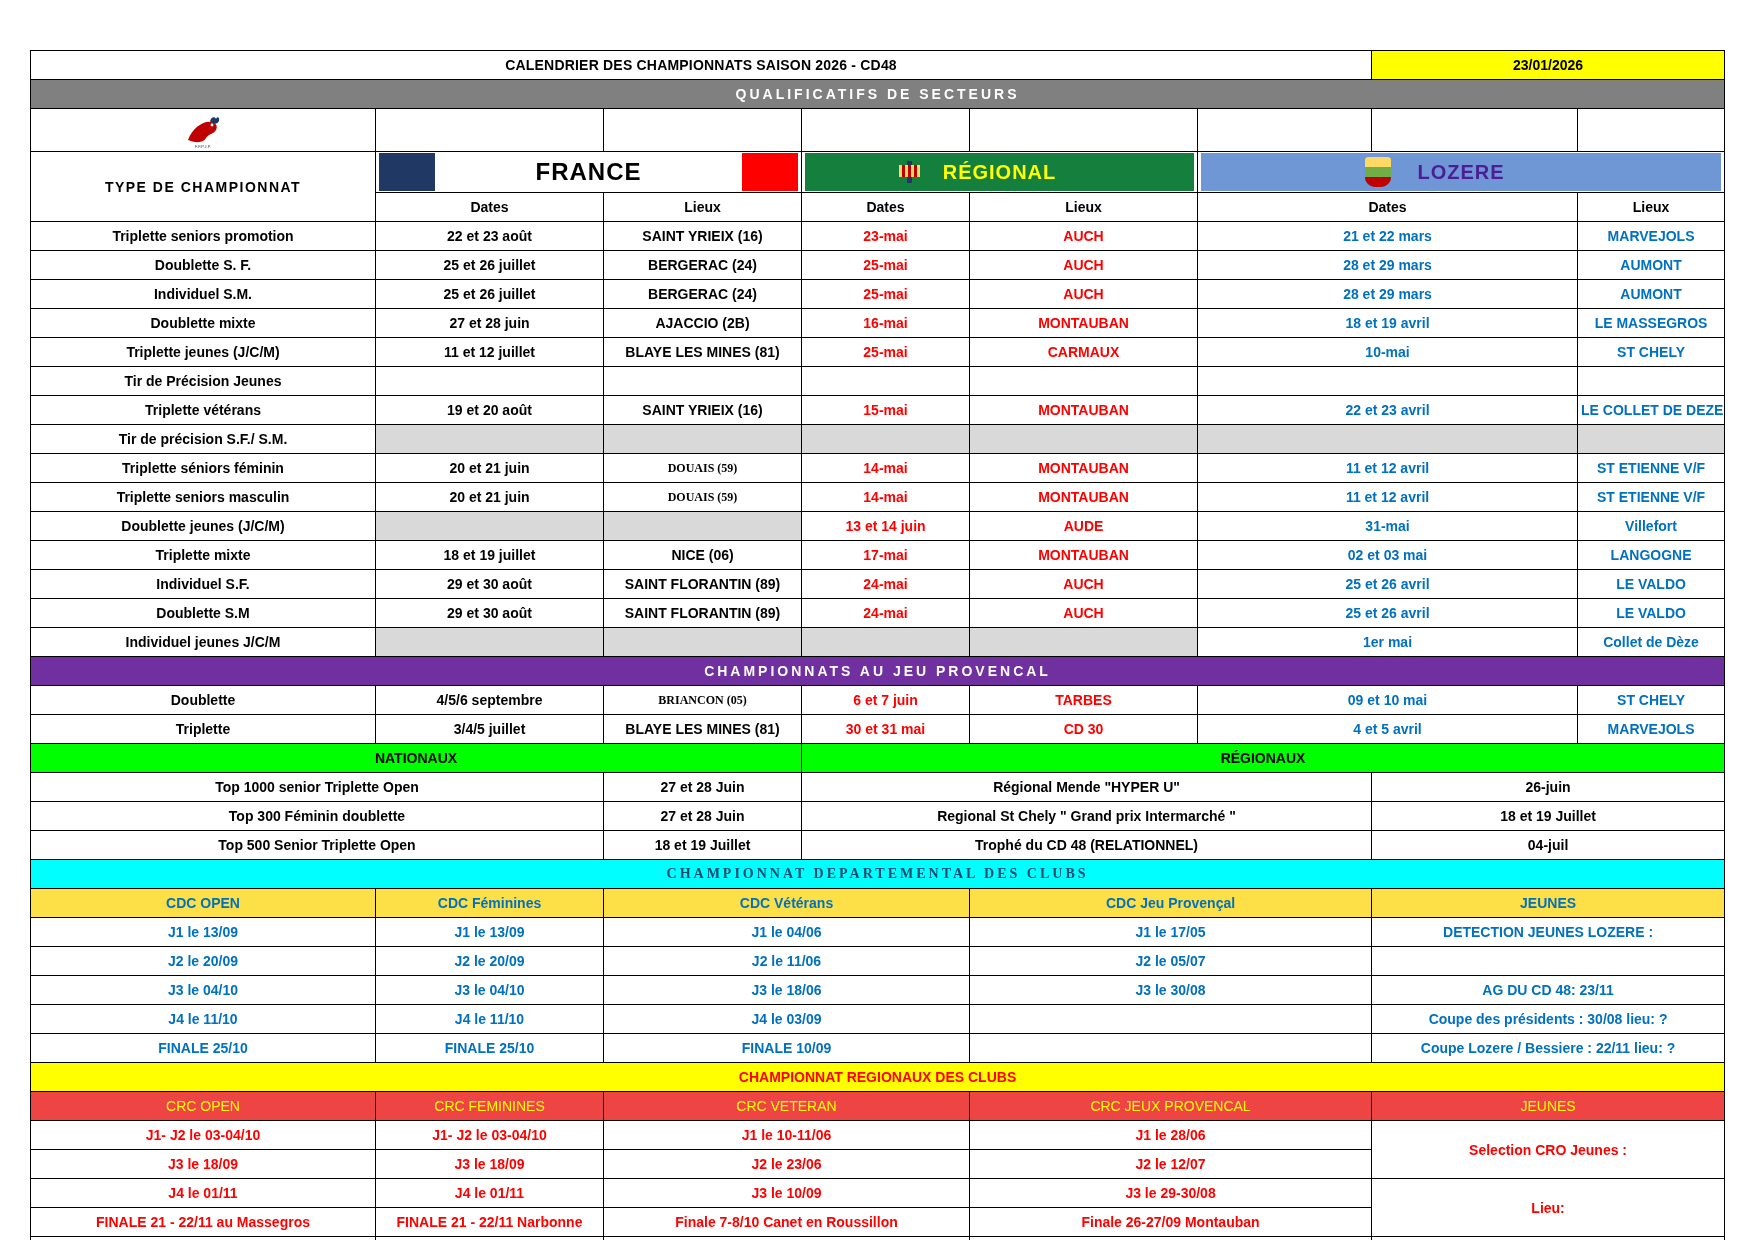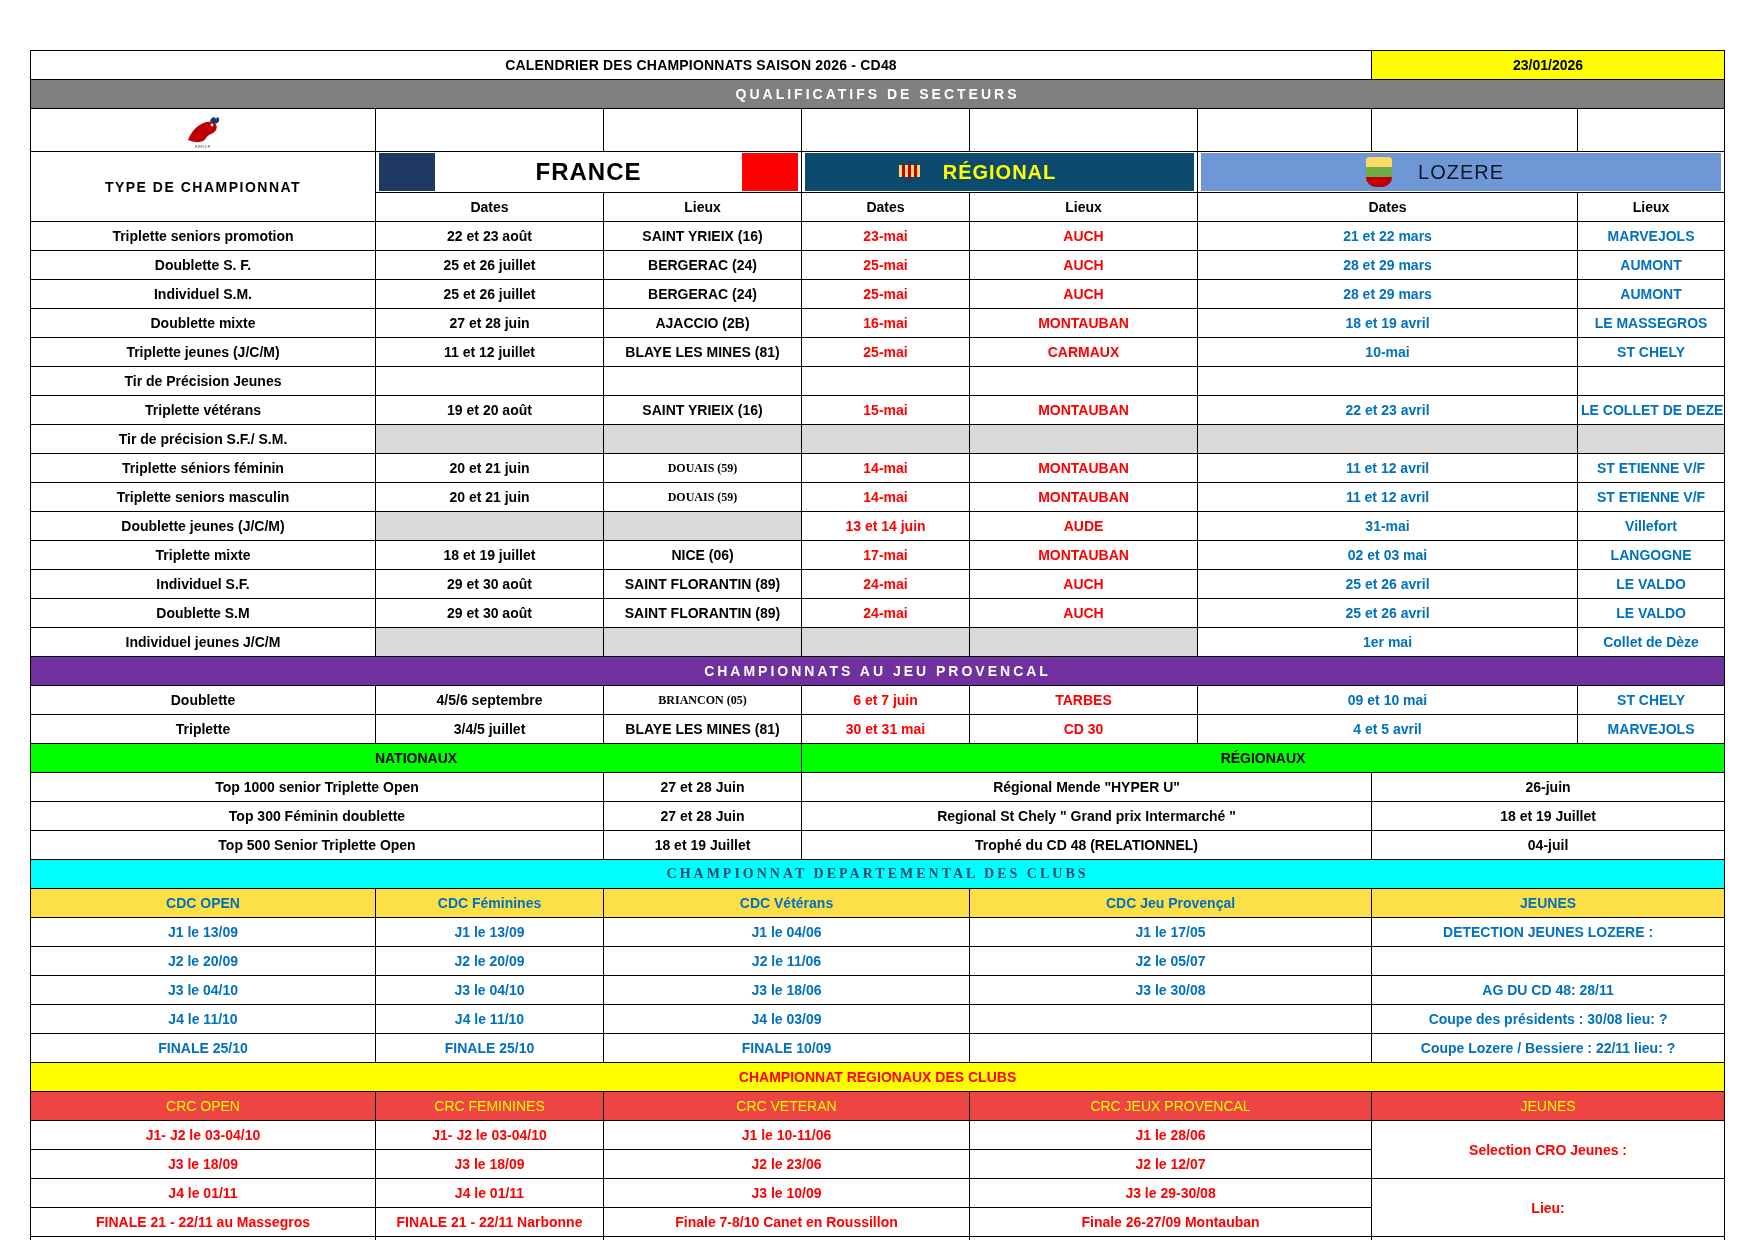--- a/index.html
+++ b/index.html
@@ -85,30 +85,30 @@
     font-size: 14px;
   }
   .hdr-france {
     background: #ffffff;
     color: #000000;
     font-weight: bold;
     font-size: 24px;
     letter-spacing: 1px;
   }
   .hdr-regional {
-    background: #0c4a6e;
+    background: #15803d;
     color: #ffff00;
     font-weight: bold;
     font-size: 20px;
     letter-spacing: 1px;
   }
   .hdr-lozere {
     background: #6f97d6;
-    color: #0f172a;
-    font-weight: normal;
+    color: #4c1d95;
+    font-weight: bold;
     font-size: 20px;
     letter-spacing: 1px;
   }
   .flag-fr {
     background: #1f3864;
   }
   .type-label {
     font-weight: bold;
     font-size: 15px;
     letter-spacing: 1.5px;
@@ -463,21 +463,21 @@
     <td class="loz">J2 le 20/09</td>
     <td colspan="2" class="loz">J2 le 11/06</td>
     <td colspan="2" class="loz">J2 le 05/07</td>
     <td colspan="2" class="loz"></td>
   </tr>
   <tr>
     <td class="loz">J3 le 04/10</td>
     <td class="loz">J3 le 04/10</td>
     <td colspan="2" class="loz">J3 le 18/06</td>
     <td colspan="2" class="loz">J3 le 30/08</td>
-    <td colspan="2" class="loz">AG DU CD 48: 28/11</td>
+    <td colspan="2" class="loz">AG DU CD 48: 23/11</td>
   </tr>
   <tr>
     <td class="loz">J4 le 11/10</td>
     <td class="loz">J4 le 11/10</td>
     <td colspan="2" class="loz">J4 le 03/09</td>
     <td colspan="2" class="loz"></td>
     <td colspan="2" class="loz">Coupe des présidents : 30/08 lieu: ?</td>
   </tr>
   <tr>
     <td class="loz">FINALE 25/10</td>

